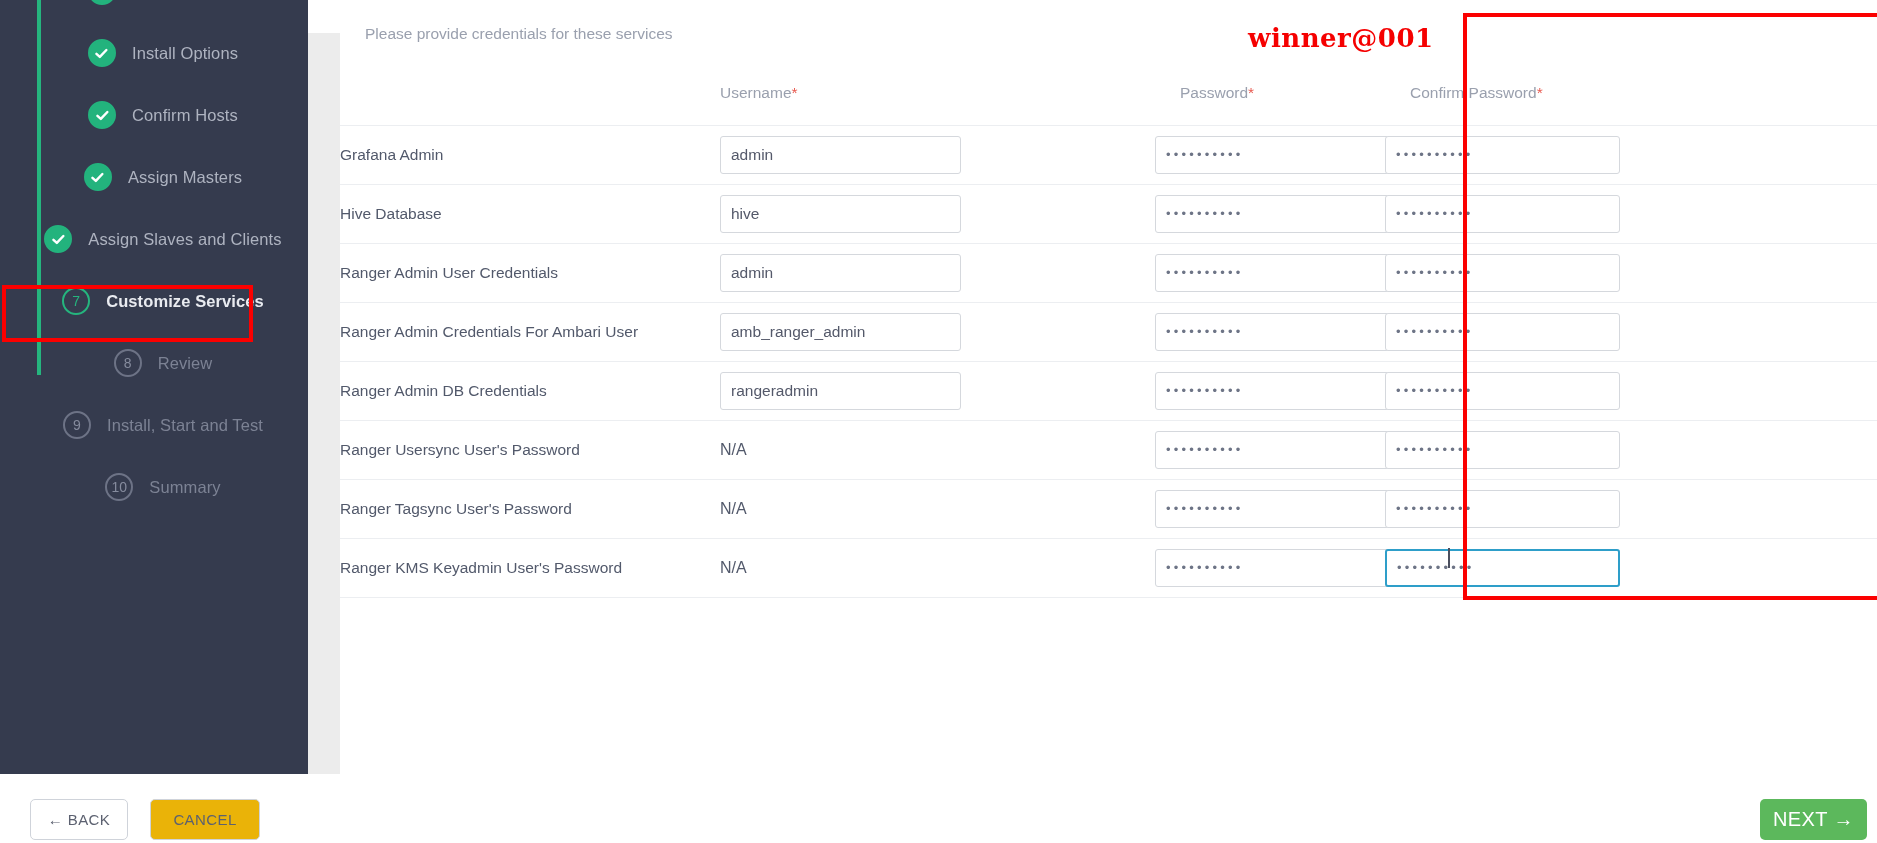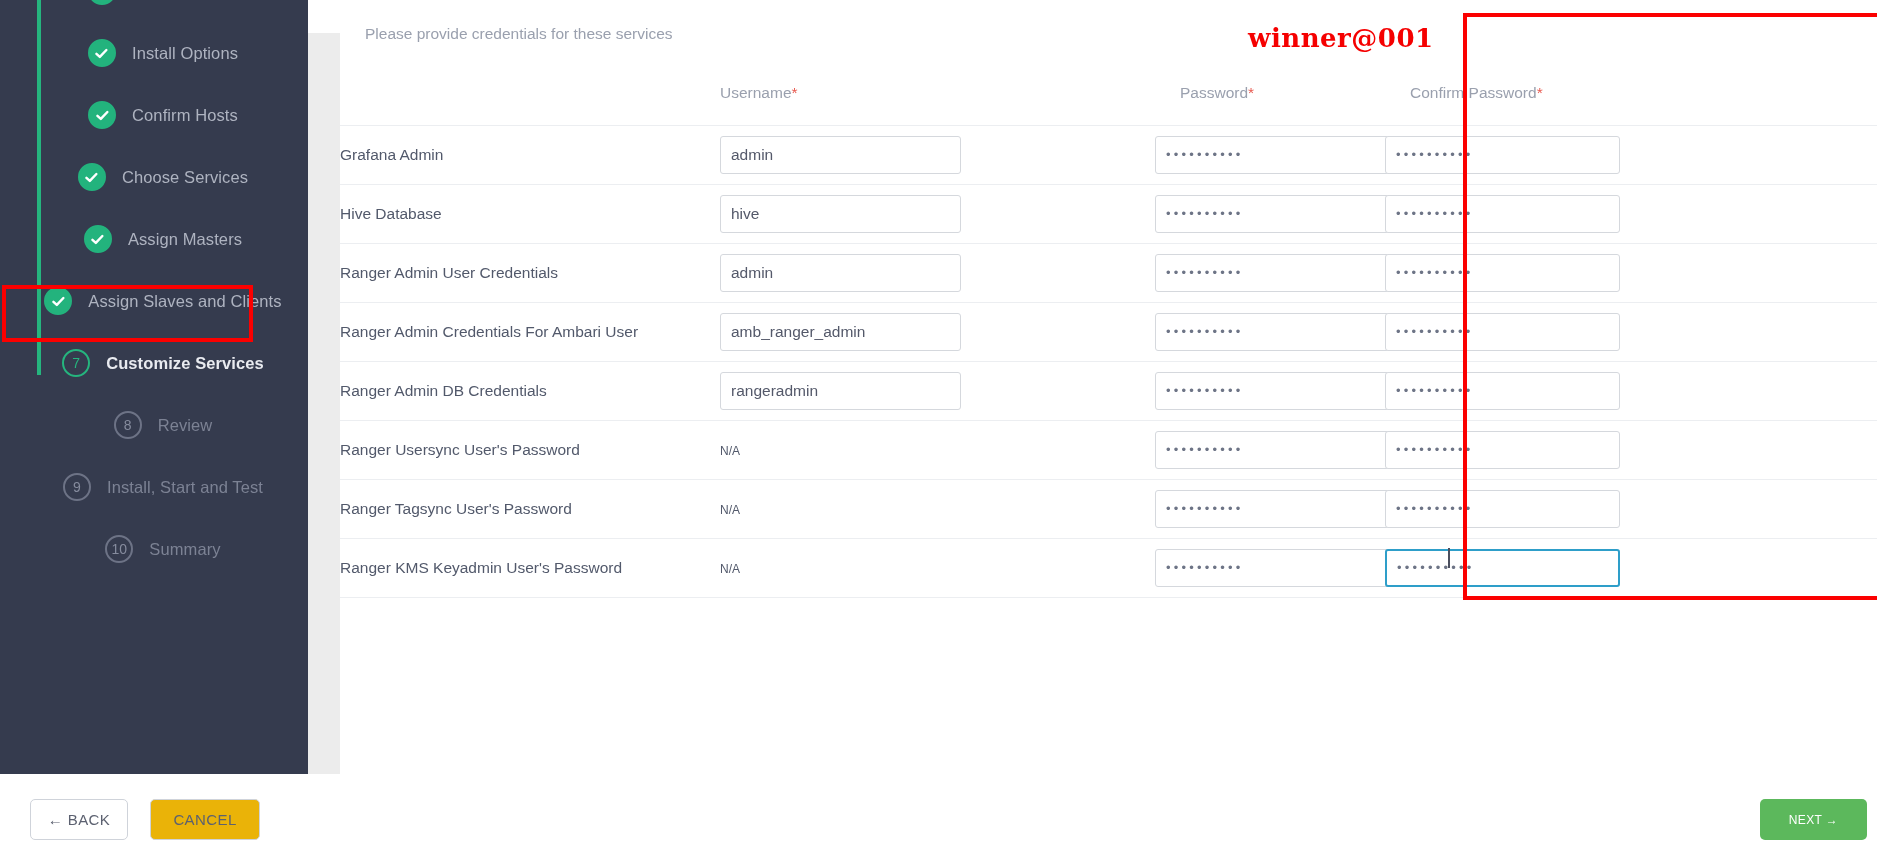--- a/index.html
+++ b/index.html
@@ -164,21 +164,21 @@
   }
   .cred-table tbody tr:last-child td { border-bottom: 1px solid #eceef1; }
 
   .row-label {
     padding-left: 25px;
     font-size: 15.5px;
     color: #52596b;
     white-space: nowrap;
   }
   .na-text {
-    font-size: 12px;
+    font-size: 16px;
     color: #52596b;
   }
 
   .txt-input {
     display: block;
     width: 241px;
     height: 38px;
     border: 1px solid #d5d8dd;
     border-radius: 3px;
     background: #ffffff;
@@ -284,21 +284,21 @@
     font-size: 15px;
     letter-spacing: 0.4px;
   }
   .btn-next {
     left: 1760px; top: 799px;
     width: 107px; height: 41px;
     background: #5cb85c;
     border: none;
     border-radius: 5px;
     color: #ffffff;
-    font-size: 12px;
+    font-size: 20px;
     letter-spacing: 0.4px;
   }
 </style>
 </head>
 <body>
 
 <div id="app">
 
   <nav class="sidebar">
     <div class="rail" style="top: 0px; height: 375px;"></div>
@@ -315,28 +315,20 @@
           </span>
           <span class="label">Install Options</span>
         </li>
         <li class="step done">
           <span class="marker">
             <svg width="15" height="15" viewBox="0 0 16 16" aria-hidden="true">
               <path d="M2.6 8.3 L6.2 11.6 L13.2 4.3" fill="none" stroke="#ffffff" stroke-width="2.6" stroke-linecap="round" stroke-linejoin="round"></path>
             </svg>
           </span>
           <span class="label">Confirm Hosts</span>
-        </li>
-        <li class="step done">
-          <span class="marker">
-            <svg width="15" height="15" viewBox="0 0 16 16" aria-hidden="true">
-              <path d="M2.6 8.3 L6.2 11.6 L13.2 4.3" fill="none" stroke="#ffffff" stroke-width="2.6" stroke-linecap="round" stroke-linejoin="round"></path>
-            </svg>
-          </span>
-          <span class="label">Choose Services</span>
         </li>
         <li class="step done">
           <span class="marker">
             <svg width="15" height="15" viewBox="0 0 16 16" aria-hidden="true">
               <path d="M2.6 8.3 L6.2 11.6 L13.2 4.3" fill="none" stroke="#ffffff" stroke-width="2.6" stroke-linecap="round" stroke-linejoin="round"></path>
             </svg>
           </span>
           <span class="label">Assign Masters</span>
         </li>
         <li class="step done">

